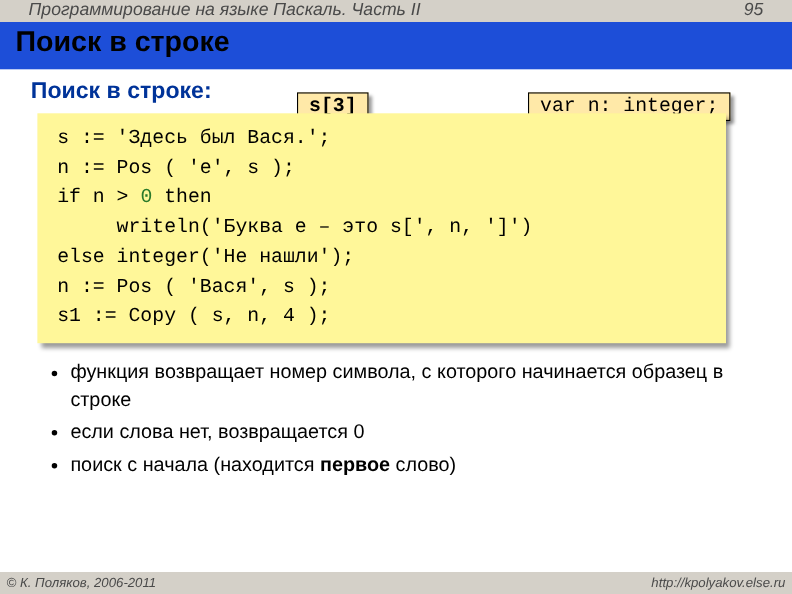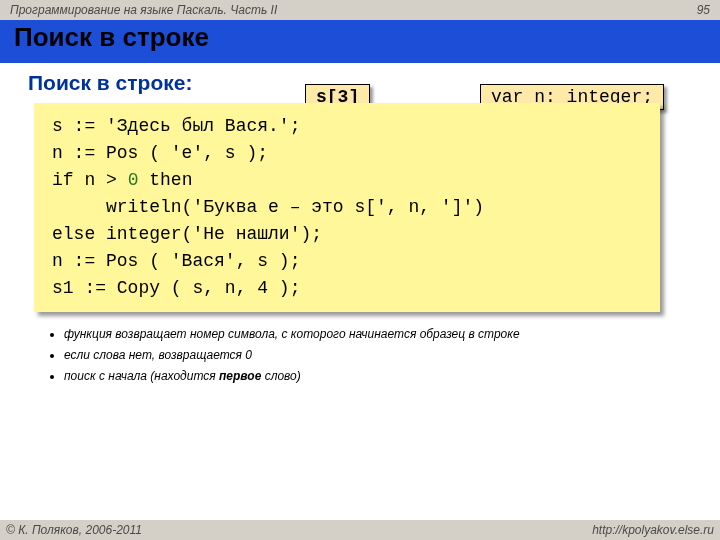--- a/index.html
+++ b/index.html
@@ -10,22 +10,22 @@
     background: #fff;
     position: relative;
     overflow: hidden;
   }
   .topband {
     background: #d4d0c8;
     height: 20px;
     display: flex;
     align-items: center;
     justify-content: space-between;
-    padding: 0 10px;
-    font-size: 12px;
+    padding: 0 26px;
+    font-size: 16px;
     font-style: italic;
     color: #4a4a4a;
   }
   .title {
     background: #1d4ed8;
     padding: 2px 14px 10px 14px;
   }
   .title h1 {
     font-size: 26px;
     font-weight: bold;
@@ -44,21 +44,21 @@
   .tag {
     position: absolute;
     background: #ffe9a8;
     border: 1px solid #000;
     box-shadow: 3px 3px 3px rgba(0,0,0,0.4);
     font-family: "Courier New", monospace;
     font-size: 18px;
     padding: 2px 10px;
     font-weight: bold;
   }
-  .tag-s3 { left: 270px; top: 84px; margin-left: 35px; }
+  .tag-s3 { left: 270px; top: 84px; }
   .tag-var { left: 480px; top: 84px; font-weight: normal; }
   .tag-3 { left: 486px; top: 166px; font-family: Arial, sans-serif; font-weight: normal; font-size: 17px; padding: 2px 12px; }
   .tag-n11 { left: 388px; top: 258px; font-family: Arial, sans-serif; font-weight: normal; font-size: 17px; }
   .codebox {
     background: #fff799;
     box-shadow: 4px 4px 4px rgba(0,0,0,0.4);
     padding: 10px 18px;
     margin: 4px 30px 14px 6px;
     font-family: "Courier New", monospace;
     font-size: 18px;
@@ -67,23 +67,22 @@
   }
   .codebox .grn { color: #2a7a2a; }
   .subheading2 {
     font-size: 19px;
     font-weight: bold;
     color: #003399;
     margin: 6px 0 4px 6px;
   }
   ul.features {
     margin-left: 36px;
-    font-size: 12px;
+    font-size: 18px;
     line-height: 1.4;
-    font-style: italic;
   }
   ul.features li { margin-bottom: 4px; }
   .bold { font-weight: bold; }
   .footer {
     position: absolute;
     bottom: 0;
     left: 0;
     right: 0;
     background: #d4d0c8;
     height: 20px;

